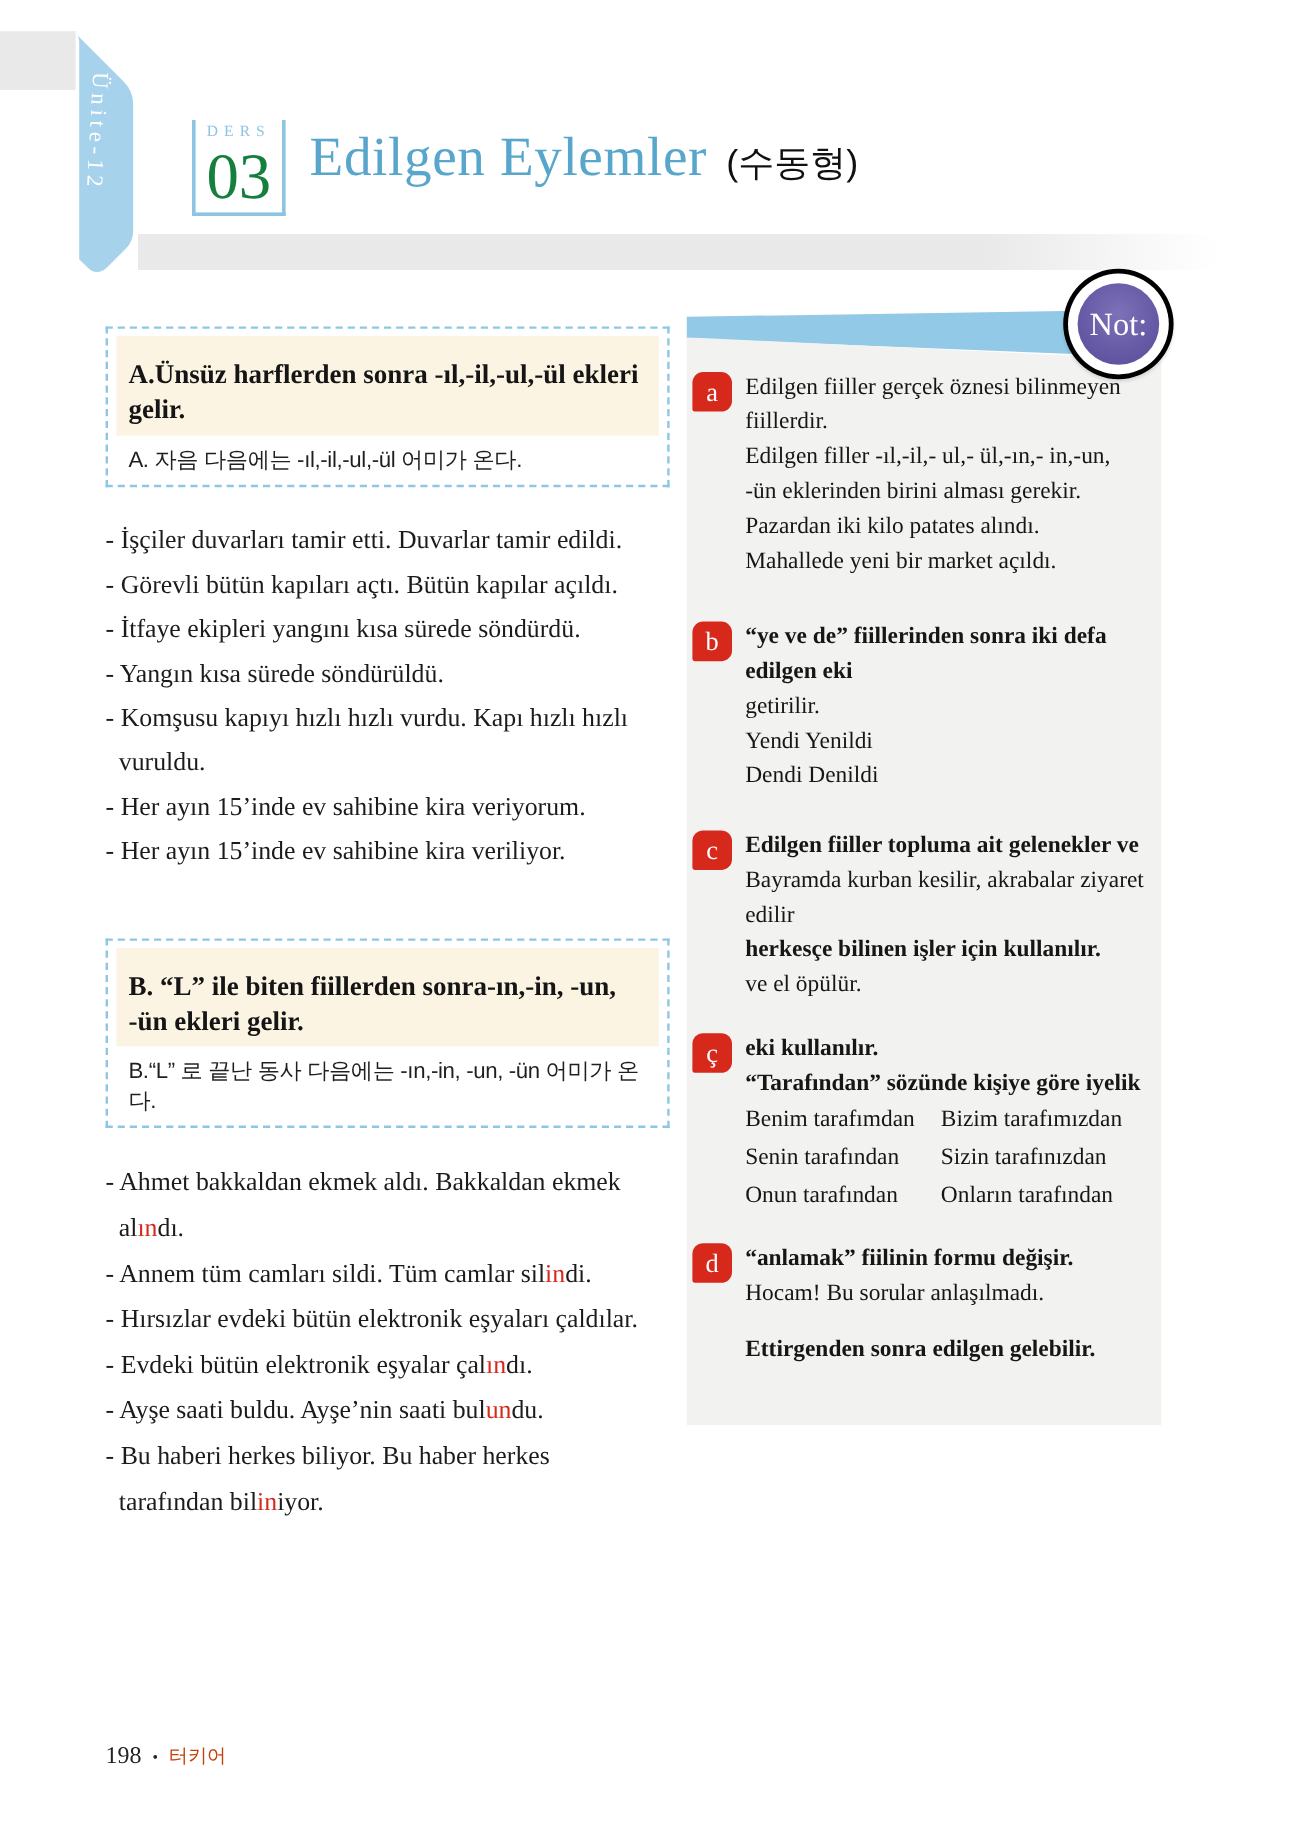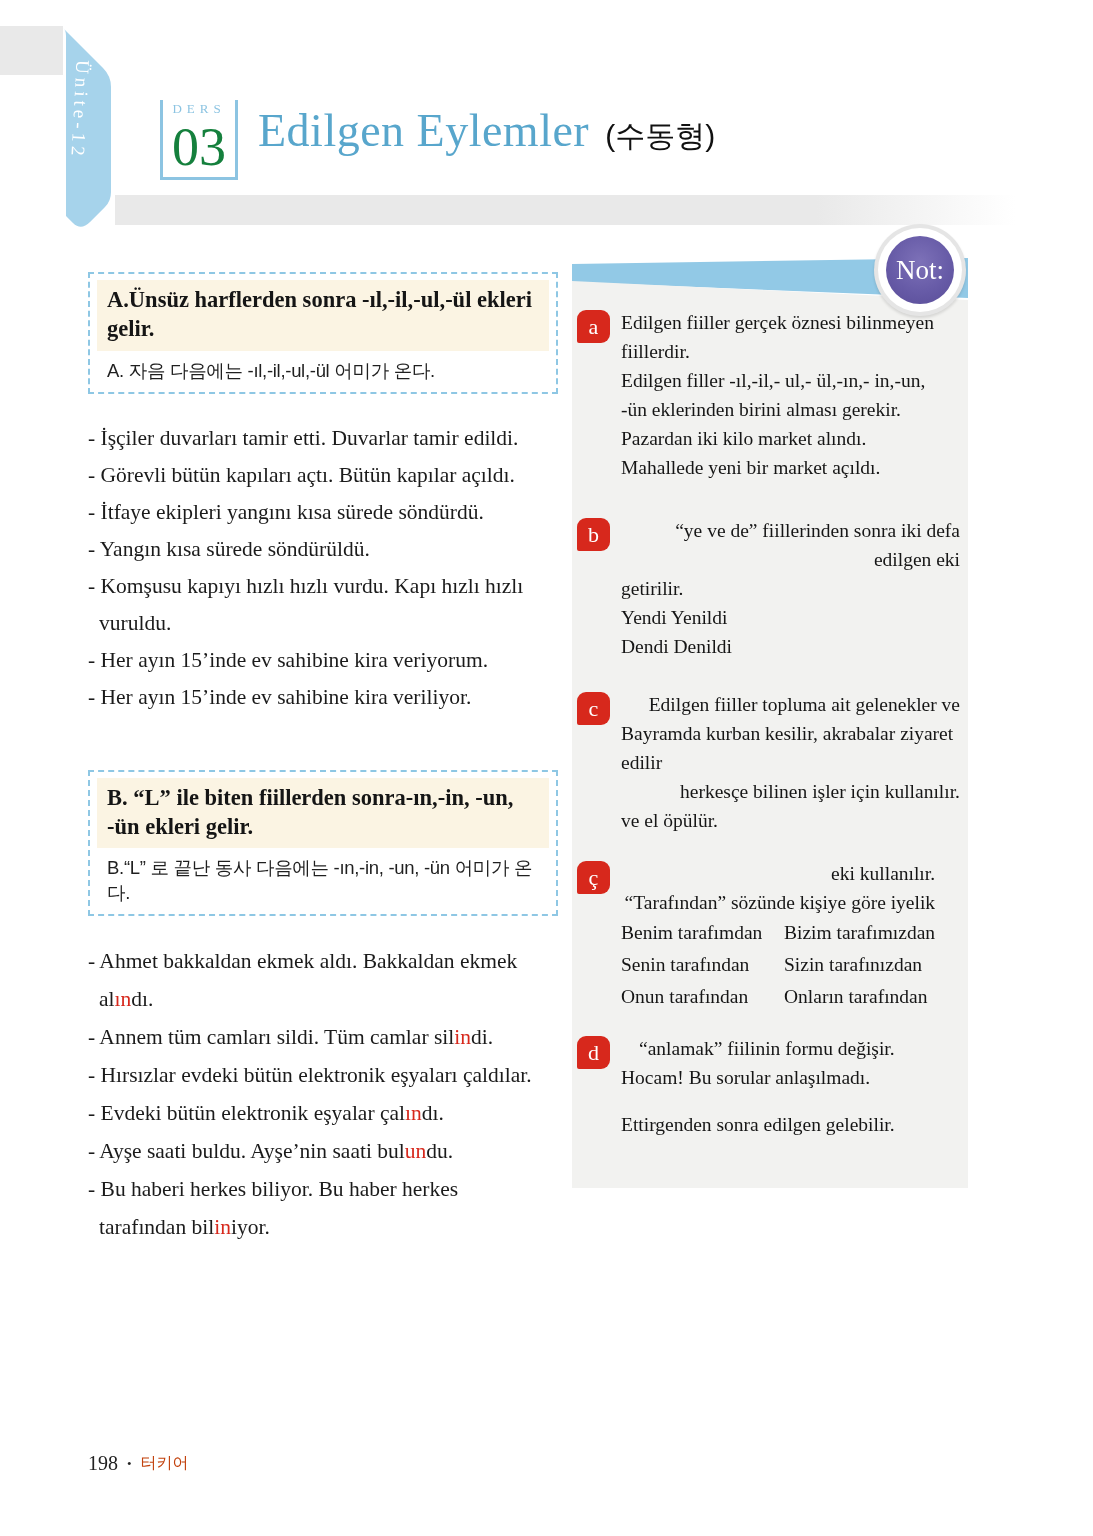--- a/index.html
+++ b/index.html
@@ -26,21 +26,21 @@
   .ders-word { font-size:13px; letter-spacing:5px; color:#8cc4e2; padding-top:1px; font-family:"Liberation Serif", serif; }
   .ders-num  { font-size:54px; line-height:52px; color:#15803d; position:relative; top:4px; font-family:"Liberation Serif", serif; }
   .page-title-row { position:absolute; left:258px; top:104px; display:flex; align-items:baseline; z-index:2; white-space:nowrap; }
   .page-title { font-size:46px; color:#58a6cc; font-weight:500; letter-spacing:0.5px; }
   .page-title-ko { font-size:30px; color:#111; margin-left:16px; font-family:"Liberation Sans", sans-serif; }
 
   
   .left-col { position:absolute; left:88px; top:272px; width:470px; z-index:2; }
   .rule-box { border:2px dashed #8ec7e4; background:#ffffff; padding:6px 7px; }
   .rule-box-head {
-    background:#fbf4e3; padding:5px 10px 7px; font-weight:bold;
+    background:#fbf4e3; padding:17px 10px 7px; font-weight:bold;
     font-size:22.5px; line-height:1.3; color:#151515;
   }
   .rule-box-ko {
     padding:7px 10px 3px; font-family:"Liberation Sans", sans-serif;
     font-size:18.5px; color:#1f1f1f; letter-spacing:-0.3px;
   }
   .ex-list { margin-top:26px; font-size:21.5px; line-height:37px; color:#1b1b1b; }
   .ex-list-b { line-height:38px; }
   .ex-line.cont { padding-left:11px;font-family:Liberation Serif, serif; }
   .red { color:#d7281c; }
@@ -50,40 +50,40 @@
   .note-panel { position:absolute; left:572px; top:258px; width:396px; height:930px; z-index:2; }
   .note-blue {
     position:absolute; left:0; top:0; width:100%; height:40px; background:#92c9e6;
     clip-path:polygon(0 6px, 100% 0, 100% 40px, 0 24px);
   }
   .note-gray {
     position:absolute; left:0; top:23px; width:100%; height:907px; background:#f2f2f0;
     clip-path:polygon(0 0, 100% 19px, 100% 100%, 0 100%);
   }
   .not-outer {
-    position:absolute; left:302px; top:-34px; width:92px; height:92px; border-radius:50%;
-    background:#e5e5e5; box-shadow:0 2px 3px rgba(0,0,0,0.12);
+    position:absolute; left:314px; top:-34px; width:92px; height:92px; border-radius:50%;
+    background:#000000; box-shadow:0 2px 3px rgba(0,0,0,0.12);
   }
   .not-white { position:absolute; inset:4px; border-radius:50%; background:#ffffff; }
   .not-core {
     position:absolute; inset:12px; border-radius:50%;
     background:radial-gradient(circle at 50% 38%, #7d71b8 0%, #675ba7 55%, #584c97 100%);
     display:flex; align-items:center; justify-content:center;
   }
   .not-core span { color:#ffffff; font-size:27px; font-family:"Liberation Serif", serif; }
   .note-content { position:absolute; left:5px; top:50px; right:8px; }
   .note-item { display:flex; gap:11px; }
   .note-badge {
     flex:none; width:33px; height:33px; margin-top:2px;
     background:#d7281c; color:#ffffff; border-radius:9px 9px 9px 2px;
     display:flex; align-items:center; justify-content:center;
     font-size:22px; font-family:"Liberation Serif", serif;
   }
   .note-body { font-size:19.5px; line-height:29px; color:#161616; }
-  .note-line.bold { font-weight:normal;text-align:right; }
+  .note-line.bold { font-weight:bold; }
   .note-line.gap { margin-top:18px; }
   .note-pairs { display:grid; grid-template-columns:163px auto; line-height:32px; }
   .m-b { margin-top:34px; } .m-c { margin-top:29px; } .m-cc { margin-top:24px; } .m-d { margin-top:21px; }
 
   
   .footer { position:absolute; left:88px; top:1452px; display:flex; align-items:center; gap:9px; }
   .footer-page { font-size:20px; color:#222; }
   .footer-dot { font-size:13px; color:#222; }
   .footer-label { font-size:16px; color:#c2410c; font-family:"Liberation Sans", sans-serif; }
 </style>
@@ -182,21 +182,21 @@
         <span>Not:</span>
       </div>
     </div>
     <div class="note-content" id="note-content">
         <div class="note-item">
           <div class="note-badge">a</div>
           <div class="note-body">
             <div class="note-line">Edilgen fiiller gerçek öznesi bilinmeyen fiillerdir.</div>
             <div class="note-line">Edilgen filler -ıl,-il,- ul,- ül,-ın,- in,-un,</div>
             <div class="note-line">-ün eklerinden birini alması gerekir.</div>
-            <div class="note-line">Pazardan iki kilo market alındı.</div>
+            <div class="note-line">Pazardan iki kilo patates alındı.</div>
             <div class="note-line">Mahallede yeni bir market açıldı.</div>
           </div>
         </div>
         <div class="note-item m-b">
           <div class="note-badge">b</div>
           <div class="note-body">
             <div class="note-line bold">“ye ve de” fiillerinden sonra iki defa edilgen eki</div>
             <div class="note-line">getirilir.</div>
             <div class="note-line">Yendi Yenildi</div>
             <div class="note-line">Dendi Denildi</div>

